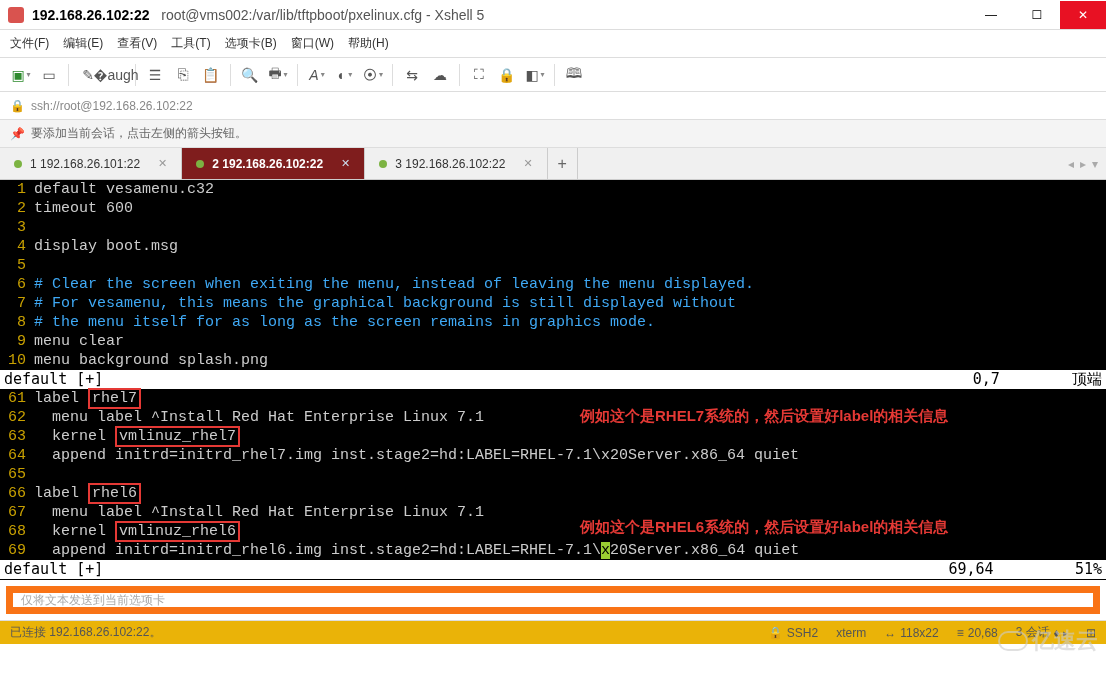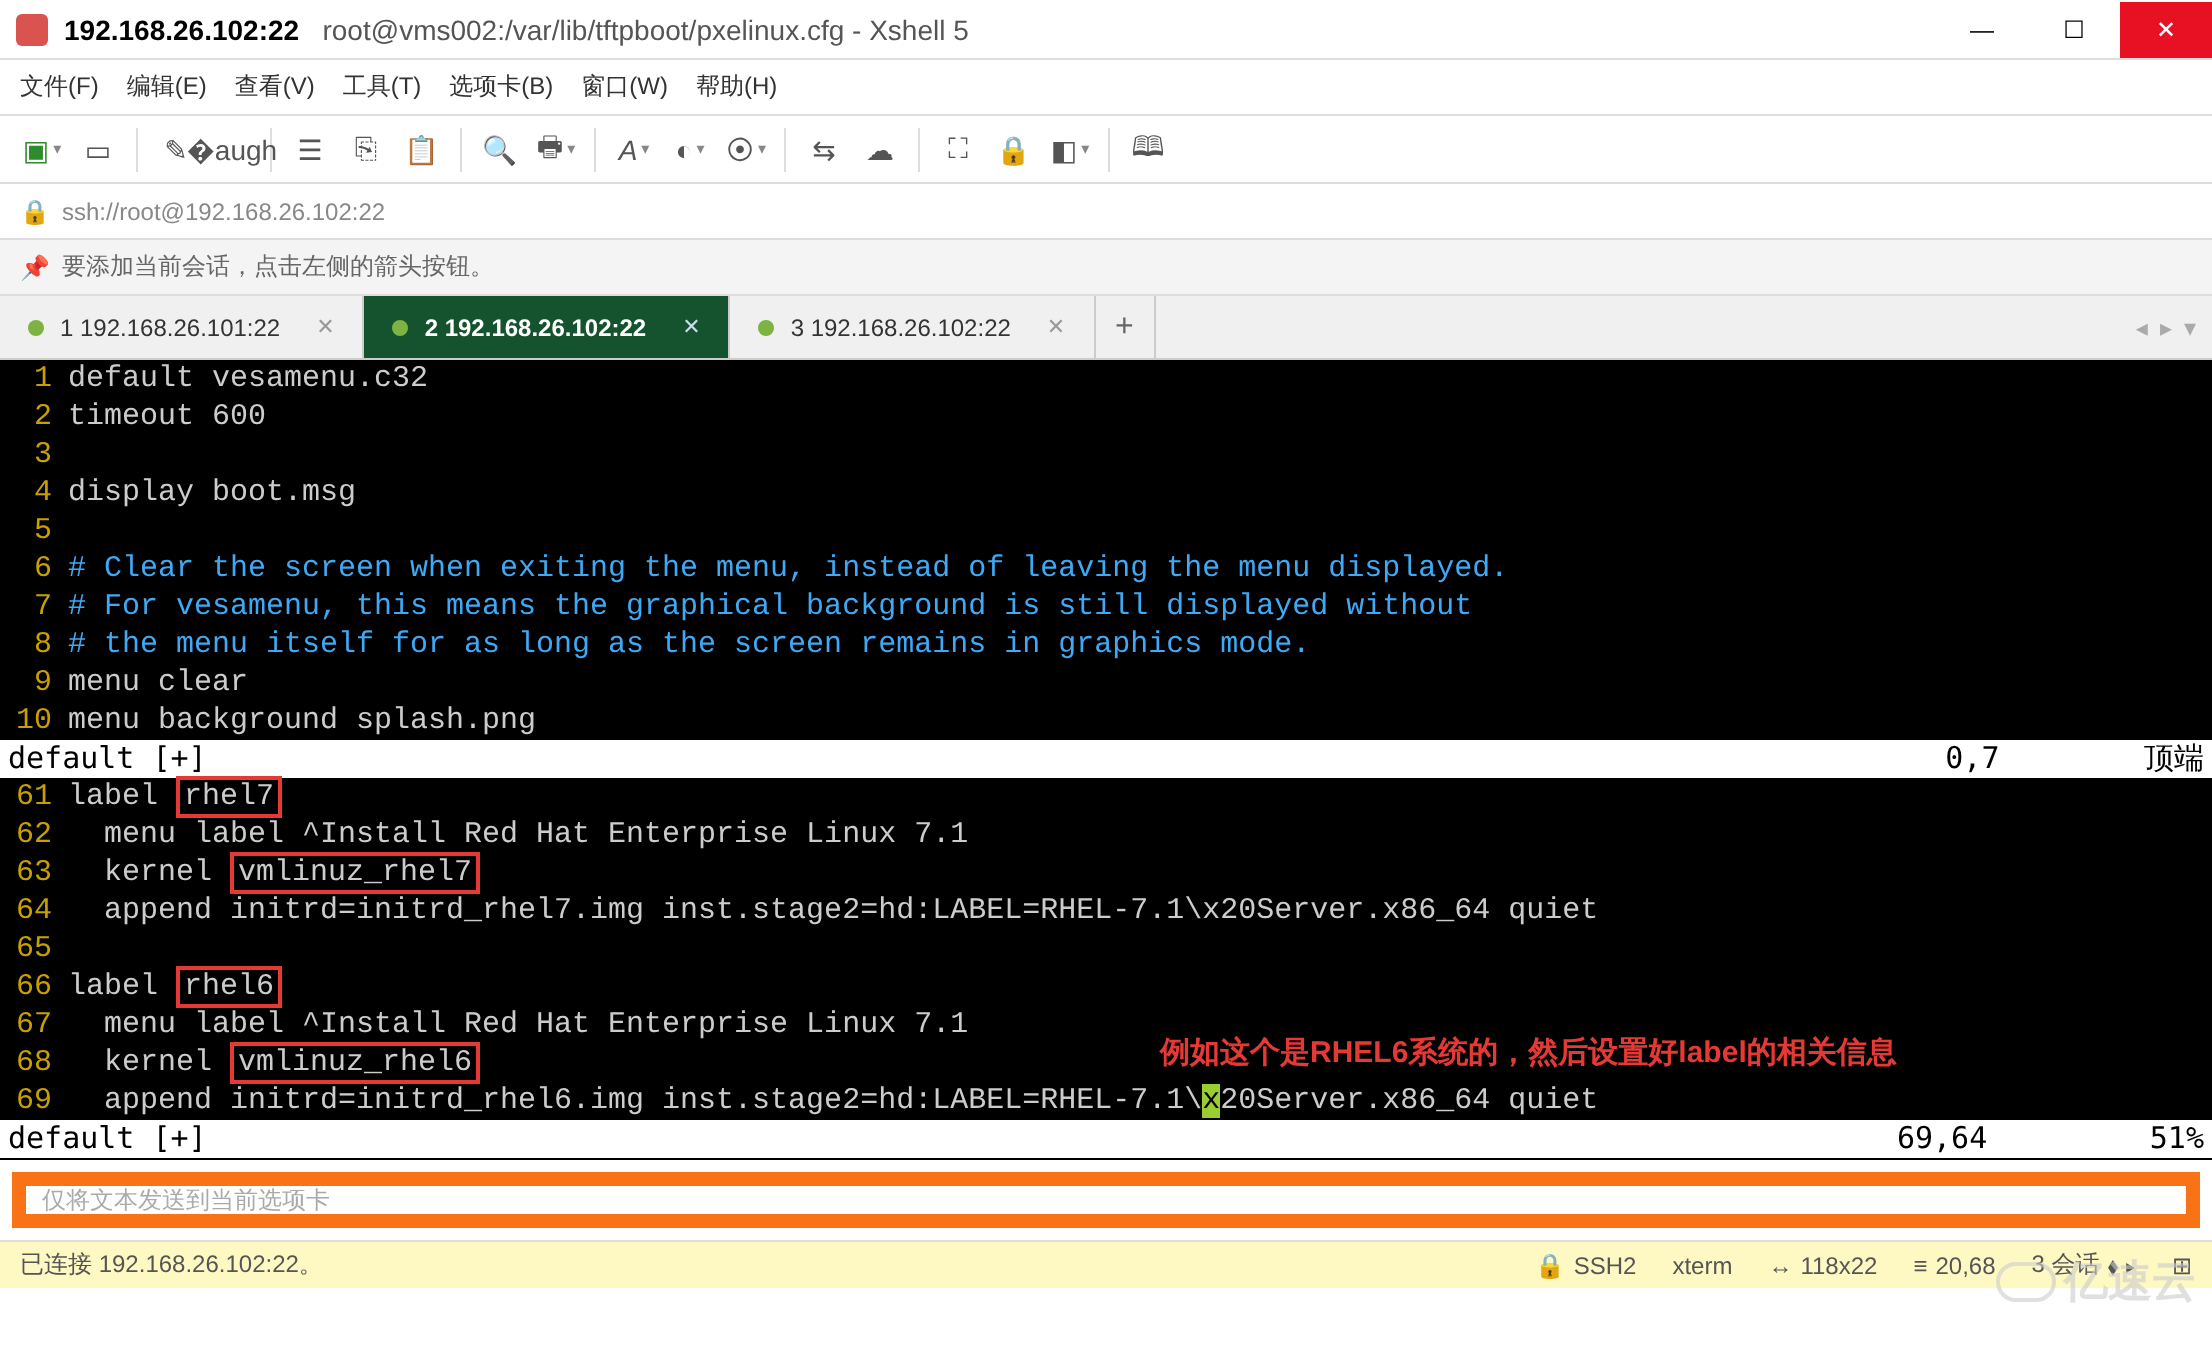--- a/index.html
+++ b/index.html
@@ -19,37 +19,37 @@
 .tsep { width:1px; height:22px; background:#ddd; margin:0 4px; }
 .addressbar { height:28px; display:flex; align-items:center; padding:0 10px; border-bottom:1px solid #ddd; color:#888; }
 .addressbar .lock { margin-right:6px; }
 .tipbar { height:28px; display:flex; align-items:center; padding:0 10px; background:#f4f4f4; border-bottom:1px solid #ddd; color:#666; }
 .tipbar .pin { margin-right:6px; color:#888; }
 .tabs { height:32px; display:flex; align-items:stretch; background:#f0f0f0; border-bottom:1px solid #ccc; }
 .tab { display:flex; align-items:center; padding:0 14px; border-right:1px solid #ccc; position:relative; }
 .tab .dot { width:8px; height:8px; border-radius:50%; background:#7cb342; margin-right:8px; }
 .tab .label { color:#333; }
 .tab .cx { margin-left:18px; color:#999; font-size:11px; }
-.tab.active { background:#14532d; }
+.tab.active { background:#7f1d1d; }
 .tab.active .label { color:#fff; font-weight:bold; }
 .tab.active .cx { color:#cde; }
 .tab.add { width:30px; justify-content:center; font-size:16px; color:#666; }
 .tabs .nav { margin-left:auto; display:flex; align-items:center; padding:0 8px; color:#aaa; gap:6px; }
 .terminal { background:#000; color:#ccc; font-family:"Consolas","Courier New",monospace; font-size:15px; line-height:19px; height:400px; overflow:hidden; position:relative; }
 .tl { display:flex; white-space:pre; }
 .ln { width:34px; text-align:right; color:#c8a000; padding-right:8px; }
 .code { flex:1; }
 .code .comment { color:#3fa9f5; }
 .statusline { background:#fff; color:#000; font-family:"Consolas",monospace; font-size:15px; display:flex; padding:0 4px; height:19px; align-items:center; }
 .statusline .right { margin-left:auto; white-space:pre; }
 .redbox { border:2px solid #e53935; padding:0 2px; }
 .annotation { position:absolute; color:#e53935; font-weight:bold; font-size:15px; font-family:"Microsoft YaHei",sans-serif; }
 .cursor { background:#9acd32; color:#000; }
 .footer-input { height:28px; border:7px solid #f97316; margin:6px; display:flex; align-items:center; padding:0 8px; color:#aaa; background:#fff; }
-.statusbar { height:24px; border-top:1px solid #ddd; display:flex; align-items:center; padding:0 10px; color:#555; background:#fef9c3; }
+.statusbar { height:24px; border-top:1px solid #ddd; display:flex; align-items:center; padding:0 10px; color:#555; background:#eab308; }
 .statusbar .seg { margin-left:18px; display:flex; align-items:center; gap:4px; }
 .statusbar .fill { flex:1; }
 .watermark { position:absolute; right:8px; bottom:26px; color:#ccc; font-size:22px; font-weight:bold; opacity:.6; display:flex; align-items:center; }
 .watermark .cloud { width:30px; height:20px; border:2px solid #ccc; border-radius:12px; margin-right:4px; }
 .figlabel { color:#e53935; font-weight:bold; padding-left:8px; }
 </style>
 </head>
 <body>
 
 <div class="titlebar">
@@ -162,20 +162,21 @@
     <div class="tl"><span class="ln">65</span><span class="code"></span></div>
     <div class="tl"><span class="ln">66</span><span class="code">label <span class="redbox">rhel6</span></span></div>
     <div class="tl"><span class="ln">67</span><span class="code">  menu label ^Install Red Hat Enterprise Linux 7.1</span></div>
     <div class="tl"><span class="ln">68</span><span class="code">  kernel <span class="redbox">vmlinuz_rhel6</span></span></div>
     <div class="tl"><span class="ln">69</span><span class="code">  append initrd=initrd_rhel6.img inst.stage2=hd:LABEL=RHEL-7.1\<span class="cursor">x</span>20Server.x86_64 quiet</span></div>
     <div class="statusline">
       <span>default [+]</span>
       <span class="right">69,64         51%</span>
     </div>
     <div class="tl"><span class="figlabel">图1-20</span></div>
+    <div class="annotation" style="top: 226px; left: 580px;">例如这个是RHEL7系统的，然后设置好label的相关信息</div>
     <div class="annotation" style="top: 337px; left: 580px;">例如这个是RHEL6系统的，然后设置好label的相关信息</div>
   </div>
 
 <div class="footer-input">
   <span>仅将文本发送到当前选项卡</span>
 </div>
 
 <div class="statusbar">
   <span>已连接 192.168.26.102:22。</span>
   <span class="fill"></span>

